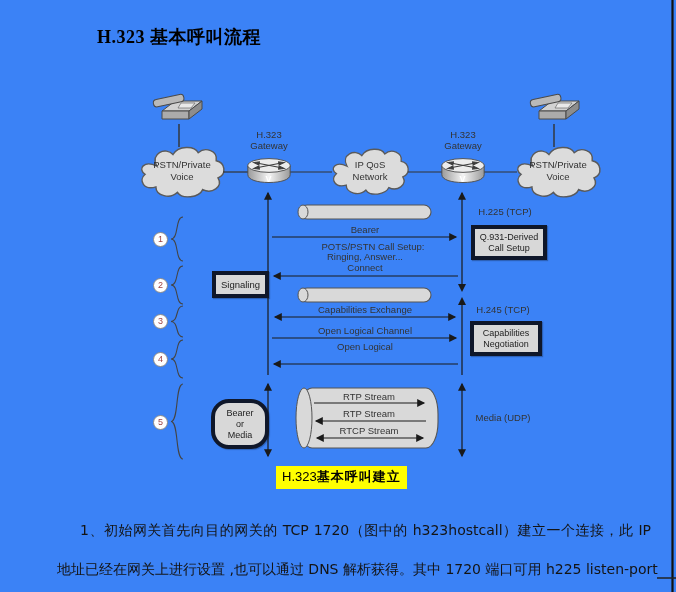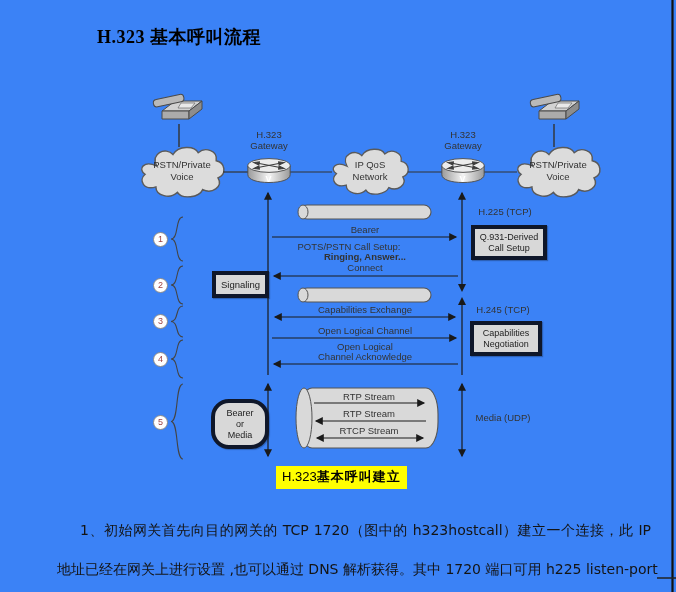--- a/index.html
+++ b/index.html
@@ -133,27 +133,26 @@
   <div class="t" style="left:512px;top:172px;width:92px;">Voice</div>
 
   <div class="t" style="left:240px;top:130px;width:58px;">H.323</div>
   <div class="t" style="left:240px;top:141px;width:58px;">Gateway</div>
   <div class="t" style="left:434px;top:130px;width:58px;">H.323</div>
   <div class="t" style="left:434px;top:141px;width:58px;">Gateway</div>
   <div class="vmark" style="left:262px;top:174px;width:13px;">V</div>
   <div class="vmark" style="left:456px;top:174px;width:13px;">V</div>
 
   <div class="t" style="left:272px;top:225px;width:186px;">Bearer</div>
-  <div class="t" style="left:256px;top:242px;width:186px;">POTS/PSTN Call Setup:</div>
-  <div class="t" style="left:272px;top:252px;width:186px;font-weight:bold;">Ringing, Answer...</div>
+  <div class="t" style="left:280px;top:242px;width:186px;">POTS/PSTN Call Setup:</div>
+  <div class="t" style="left:272px;top:252px;width:186px;">Ringing, Answer...</div>
   <div class="t" style="left:272px;top:263px;width:186px;">Connect</div>
   <div class="t" style="left:272px;top:305px;width:186px;">Capabilities Exchange</div>
   <div class="t" style="left:272px;top:342px;width:186px;">Open Logical</div>
   <div class="t" style="left:272px;top:326px;width:186px;">Open Logical Channel</div>
-  <div class="t" style="left:272px;top:352px;width:186px;">Channel Acknowledge</div>
   <div class="t" style="left:306px;top:392px;width:126px;">RTP Stream</div>
   <div class="t" style="left:306px;top:409px;width:126px;">RTP Stream</div>
   <div class="t" style="left:306px;top:426px;width:126px;">RTCP Stream</div>
 
   <div class="t" style="left:472px;top:207px;width:66px;">H.225 (TCP)</div>
   <div class="t" style="left:470px;top:305px;width:66px;">H.245 (TCP)</div>
   <div class="t" style="left:470px;top:413px;width:66px;">Media (UDP)</div>
 
   <div class="box" style="left:471px;top:225px;width:68px;height:27px;">
     <span>Q.931-Derived</span>

